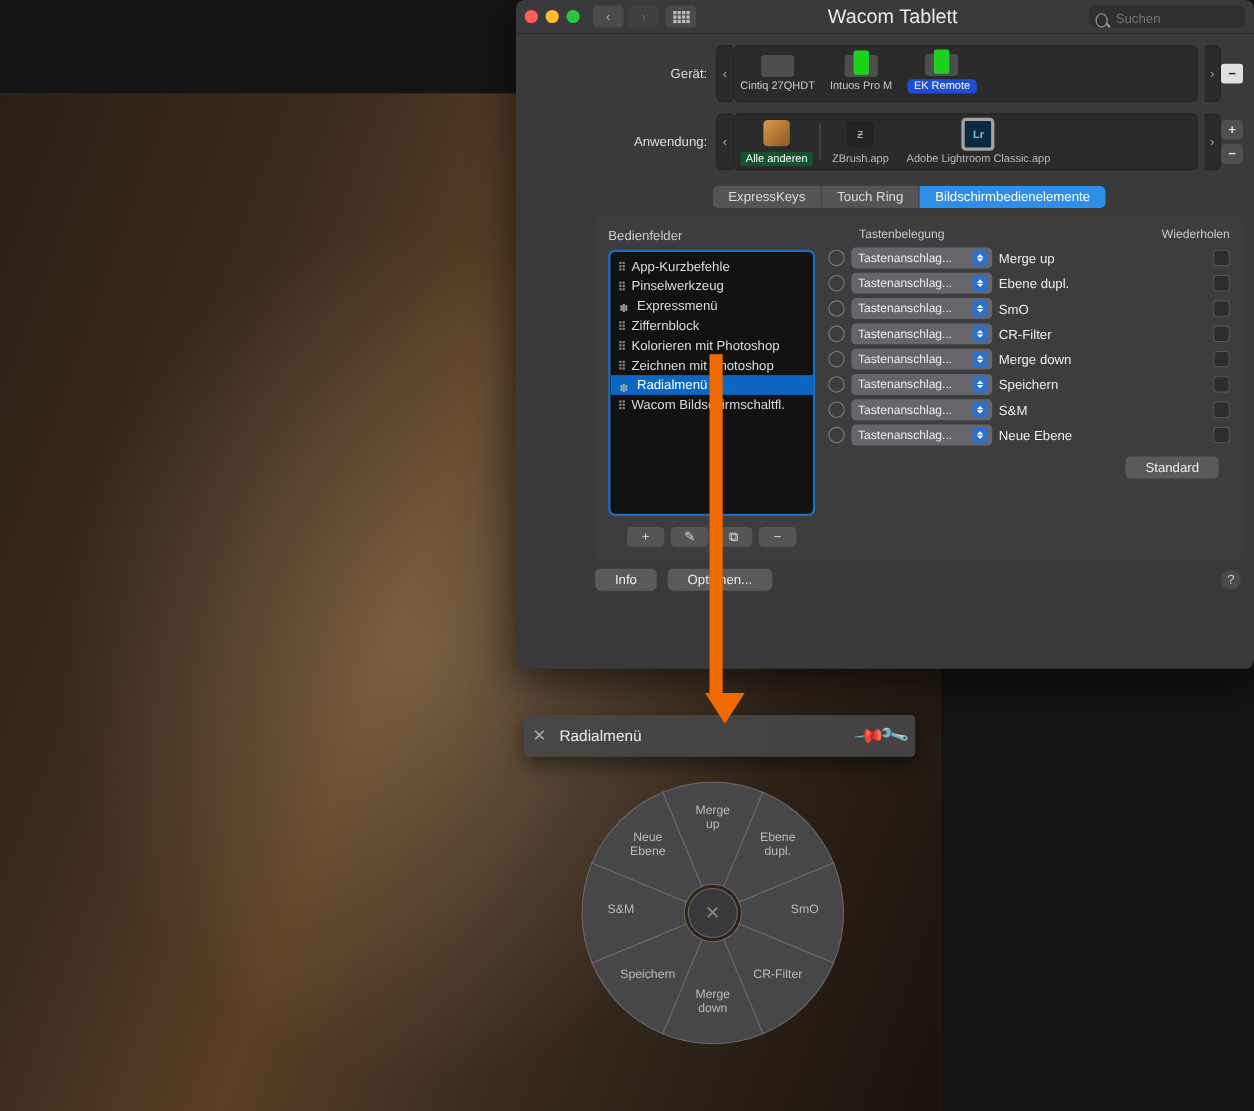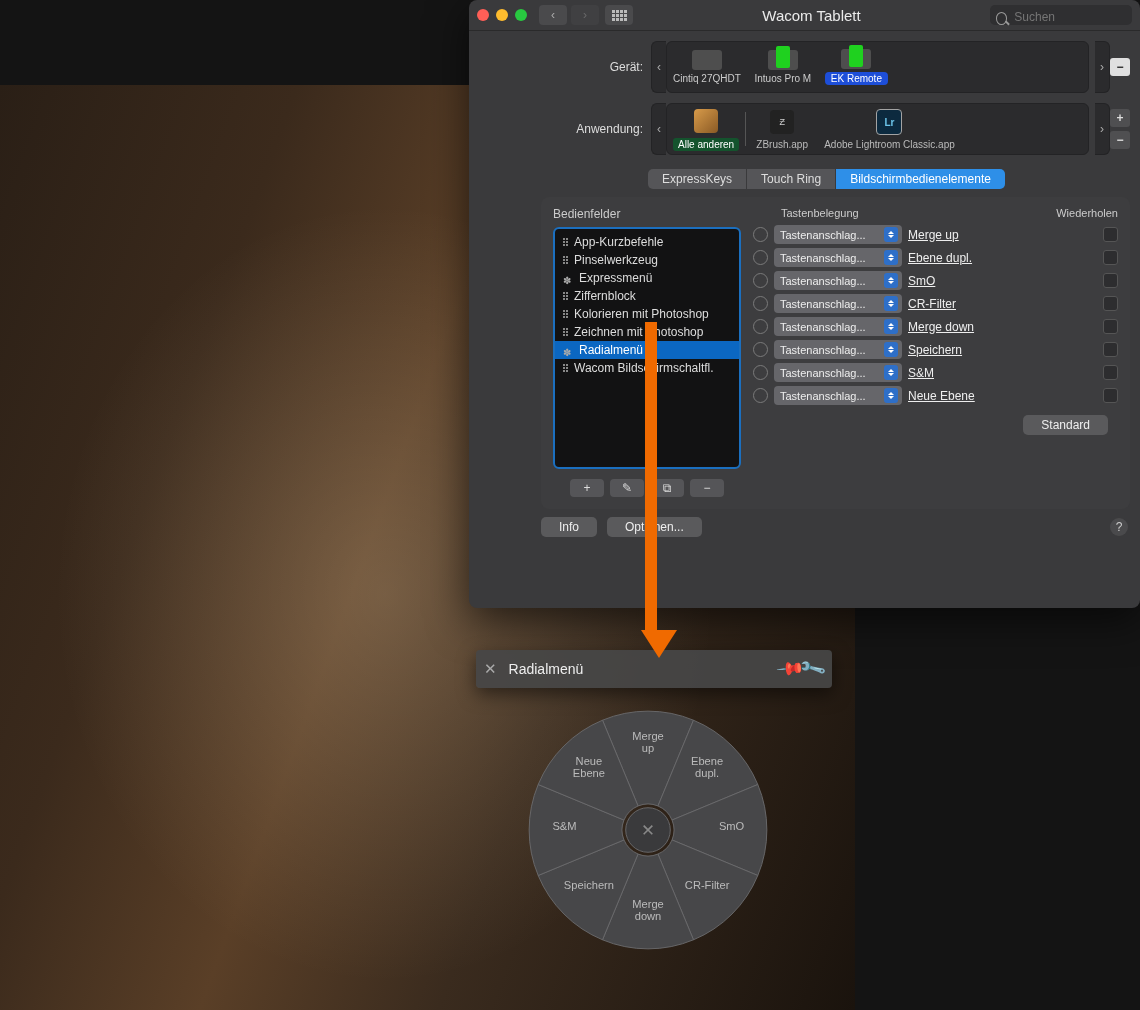--- a/index.html
+++ b/index.html
@@ -30,21 +30,21 @@
   .titlebar{height:30px;display:flex;align-items:center;padding:0 8px;border-bottom:1px solid #2a2a2b;}
   .traffic{display:flex;gap:7px;margin-right:12px;}
   .dot{width:12px;height:12px;border-radius:50%;}
   .dot.r{background:#ff5f57}.dot.y{background:#febc2e}.dot.g{background:#28c840}
   .nav{display:flex;gap:4px;}
   .navbtn{width:28px;height:20px;background:#4a4a4c;border-radius:4px;display:flex;align-items:center;justify-content:center;color:#aaa;}
   .navbtn.dis{opacity:.4}
   .gridbtn{width:28px;height:20px;background:#4a4a4c;border-radius:4px;margin-left:6px;display:flex;align-items:center;justify-content:center;}
   .gridbtn span{display:grid;grid-template-columns:repeat(4,3px);grid-auto-rows:3px;gap:1px;}
   .gridbtn i{display:block;width:3px;height:3px;background:#bbb;}
-  .title{flex:1;text-align:center;font-size:15px;color:#eaeaea;}
+  .title{flex:1;text-align:center;font-size:18px;color:#eaeaea;}
   .search{width:130px;height:20px;background:#2f2f31;border-radius:5px;display:flex;align-items:flex-end;padding:0 6px;gap:5px;}
   .search input{background:none;border:none;outline:none;color:#ccc;font-size:12px;width:100%;}
   .magnifier{width:11px;height:11px;border:1.5px solid #9a9a9a;border-radius:50%;position:relative;}
   .magnifier::after{content:"";position:absolute;width:5px;height:1.5px;background:#9a9a9a;left:8px;top:9px;transform:rotate(45deg);}
 
   .rowlabel{text-align:right;color:#ddd;font-size:12px;padding-right:8px;white-space:nowrap;}
   .strip{display:flex;align-items:center;margin-top:10px;margin-left:44px;}
   .strip .rowlabel{width:130px;}
   .strip-track{flex:1;background:#2b2b2d;border:1px solid #232325;border-radius:6px;height:50px;display:flex;align-items:center;margin-right:6px;}
   .strip-arrow{width:14px;display:flex;align-items:center;justify-content:center;color:#aaa;height:50px;background:#2b2b2d;border:1px solid #232325;}
@@ -86,21 +86,21 @@
   .rhead .c1{width:28px;}
   .rhead .c2{width:132px;}
   .rhead .c3{flex:1;}
   .rhead .c4{width:90px;text-align:right;}
   .krow{display:flex;align-items:center;gap:6px;margin-bottom:4px;}
   .krow .radio{width:13px;height:13px;border-radius:50%;border:1.5px solid #7a7a7a;}
   .combo{width:118px;height:19px;background:#66666a;border-radius:4px;display:flex;align-items:center;padding:0 4px 0 6px;font-size:11px;color:#eee;position:relative;}
   .combo .ar{margin-left:auto;width:14px;height:15px;background:#2e6fc8;border-radius:3px;display:flex;flex-direction:column;align-items:center;justify-content:center;gap:0;}
   .combo .ar::before{content:"";border:3px solid transparent;border-bottom-color:#fff;margin-bottom:1px;}
   .combo .ar::after{content:"";border:3px solid transparent;border-top-color:#fff;}
-  .krow .lbl{flex:1;font-size:12px;color:#eee;text-decoration:underline;}
+  .krow .lbl{flex:1;font-size:12px;color:#eee;}
   .chk{width:13px;height:13px;background:#2d2d2f;border:1px solid #555;border-radius:3px;}
 
   .footer{display:flex;justify-content:flex-end;padding:6px 10px 0 10px;}
   .footer2{display:flex;gap:10px;padding:8px 12px 12px 72px;align-items:center;}
   .btn{padding:3px 18px;background:#5a5a5c;border-radius:5px;font-size:12px;color:#eee;}
   .helpq{width:18px;height:18px;border-radius:50%;background:#4a4a4c;display:flex;align-items:center;justify-content:center;color:#ccc;margin-left:auto;}
 
   
   .radial-head{position:absolute;left:476px;top:650px;width:340px;height:38px;background:rgba(70,70,70,.92);display:flex;align-items:center;border-radius:4px;padding:0 8px;box-shadow:0 6px 18px rgba(0,0,0,.5);}
   .radial-head .x{color:#aaa;font-size:15px;margin-right:12px;}
@@ -192,21 +192,21 @@
           </div>
           <div style="width: 1px; height: 34px; background: rgb(85, 85, 85);"></div>
           <div class="dev app">
             <div class="ico" style="background:none;">
               <div style="width:24px;height:24px;background:#222;border-radius:4px;display:flex;align-items:center;justify-content:center;color:#ccc;">Ƶ</div>
             </div>
             <div class="lab">ZBrush.app</div>
           </div>
           <div class="dev app">
             <div class="ico" style="background:none;">
-              <div style="width:24px;height:24px;background:#0c2a3f;border:1px solid #a3a3a3;border-radius:4px;display:flex;align-items:center;justify-content:center;color:#6cc5e9;font-size:10px;font-weight:bold;">Lr</div>
+              <div style="width:24px;height:24px;background:#0c2a3f;border:3px solid #a3a3a3;border-radius:4px;display:flex;align-items:center;justify-content:center;color:#6cc5e9;font-size:10px;font-weight:bold;">Lr</div>
             </div>
             <div class="lab">Adobe Lightroom Classic.app</div>
           </div>
         </div>
       <div class="strip-arrow r">›</div>
       <div class="sidebtns">
         <div class="sq dark">+</div>
         <div class="sq dark">−</div>
       </div>
     </div>

